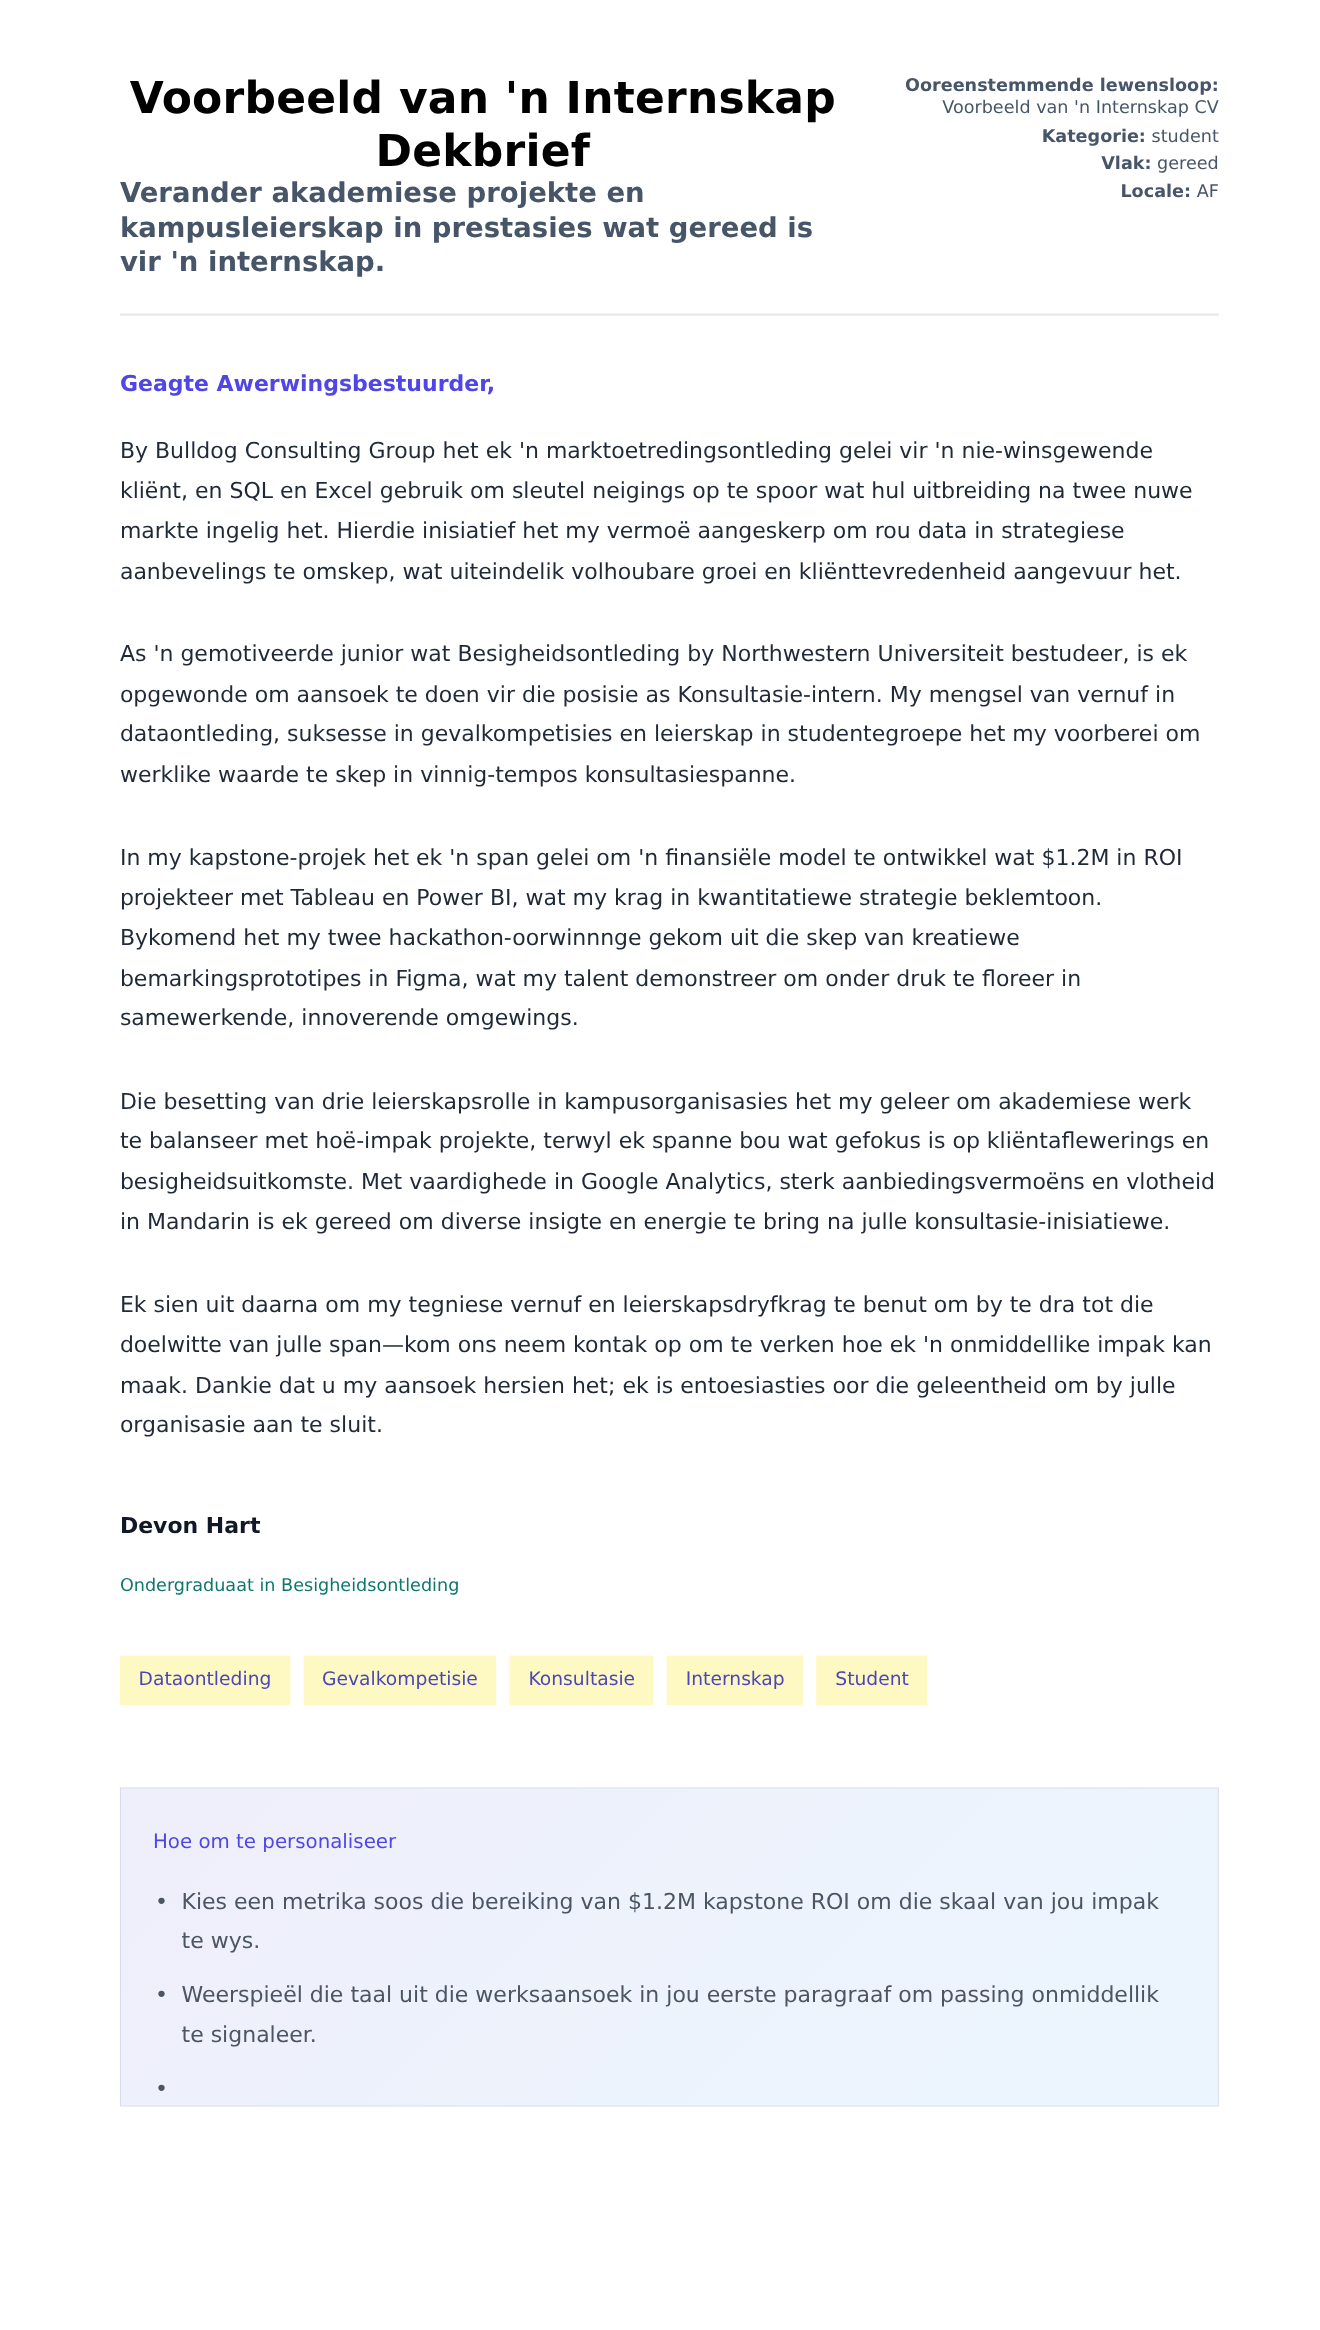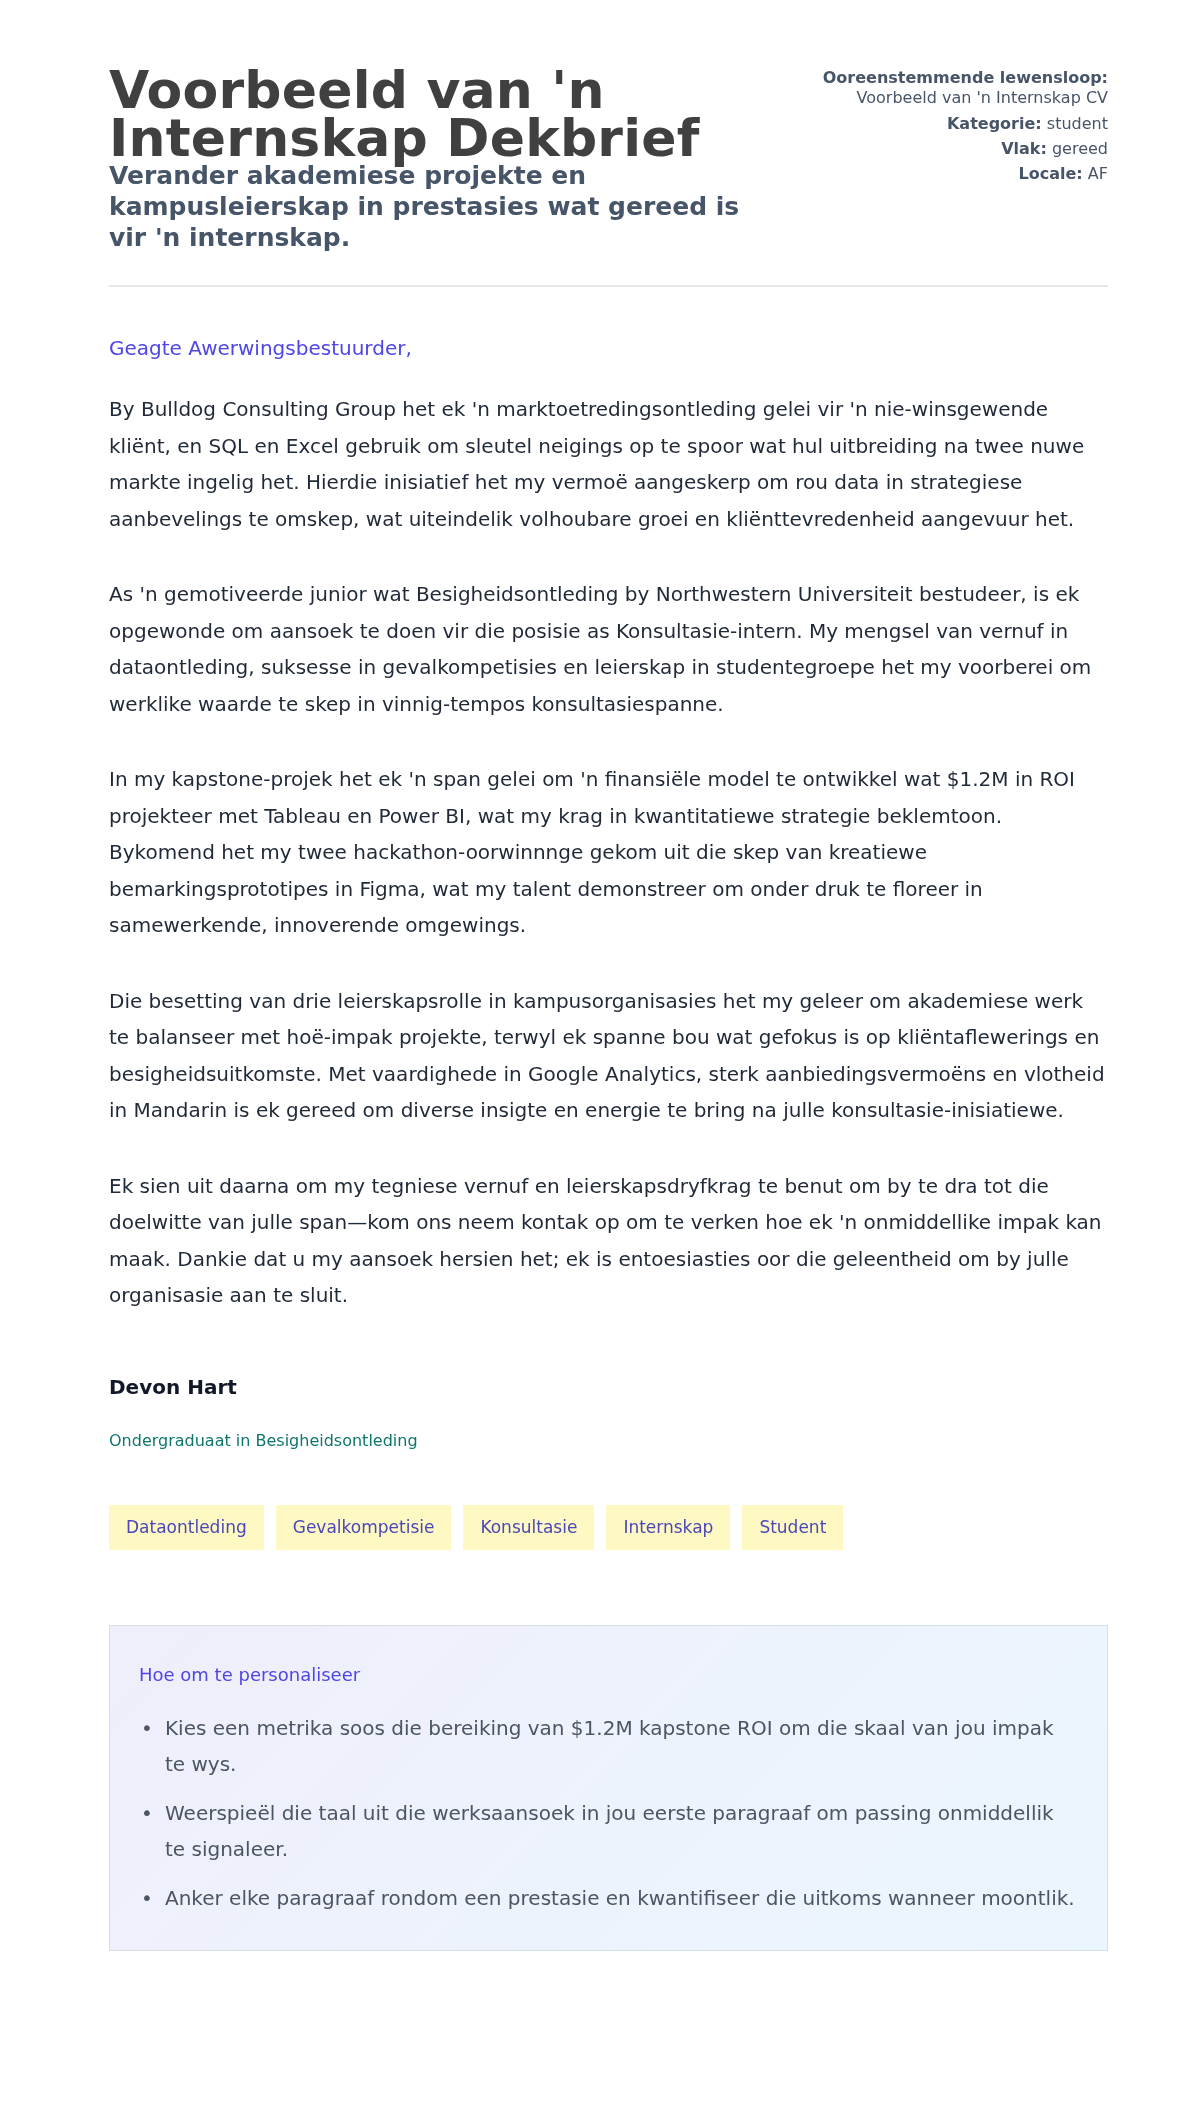--- a/index.html
+++ b/index.html
@@ -15,25 +15,26 @@
     padding: 66px 92px 40px 109px;
   }
   .header {
     display: flex;
     justify-content: space-between;
     align-items: flex-start;
     width: 999px;
   }
   .header-left { width: 660px; }
   .title {
-    font-size: 52px;
+    font-size: 40px;
     line-height: 48px;
     font-weight: bold;
-    color: #404040;
+    color: #000000;
     letter-spacing: 0.2px;
+    text-align: center;
   }
   .subtitle {
     font-size: 25px;
     line-height: 31px;
     font-weight: bold;
     color: #475569;
     margin-top: -2px;
   }
   .meta {
     width: 290px;
@@ -49,21 +50,21 @@
   .divider {
     width: 999px;
     height: 2px;
     background: #e5e7eb;
     margin-top: 32px;
   }
   .salutation {
     margin-top: 48px;
     font-size: 20px;
     line-height: 26px;
-    font-weight: normal;
+    font-weight: bold;
     color: #4f46e5;
   }
   .body-paragraphs { margin-top: 30px; width: 1000px; }
   .para {
     font-size: 20px;
     line-height: 36.5px;
     color: #1f2937;
     margin-bottom: 39px;
   }
   .signature { margin-top: 60px; }
@@ -185,18 +186,17 @@
       <li class="tip-item">
         <span class="bullet">•</span>
         <span>Kies een metrika soos die bereiking van $1.2M kapstone ROI om die skaal van jou impak te wys.</span>
       </li>
       <li class="tip-item">
         <span class="bullet">•</span>
         <span>Weerspieël die taal uit die werksaansoek in jou eerste paragraaf om passing onmiddellik te signaleer.</span>
       </li>
       <li class="tip-item">
         <span class="bullet">•</span>
-        <span>Anker elke paragraaf rondom een prestasie en kwantifiseer die uitkoms wanneer moontlik.</span>
       </li>
     </ul>
   </aside>
 
 </div>
 
 </body></html>

